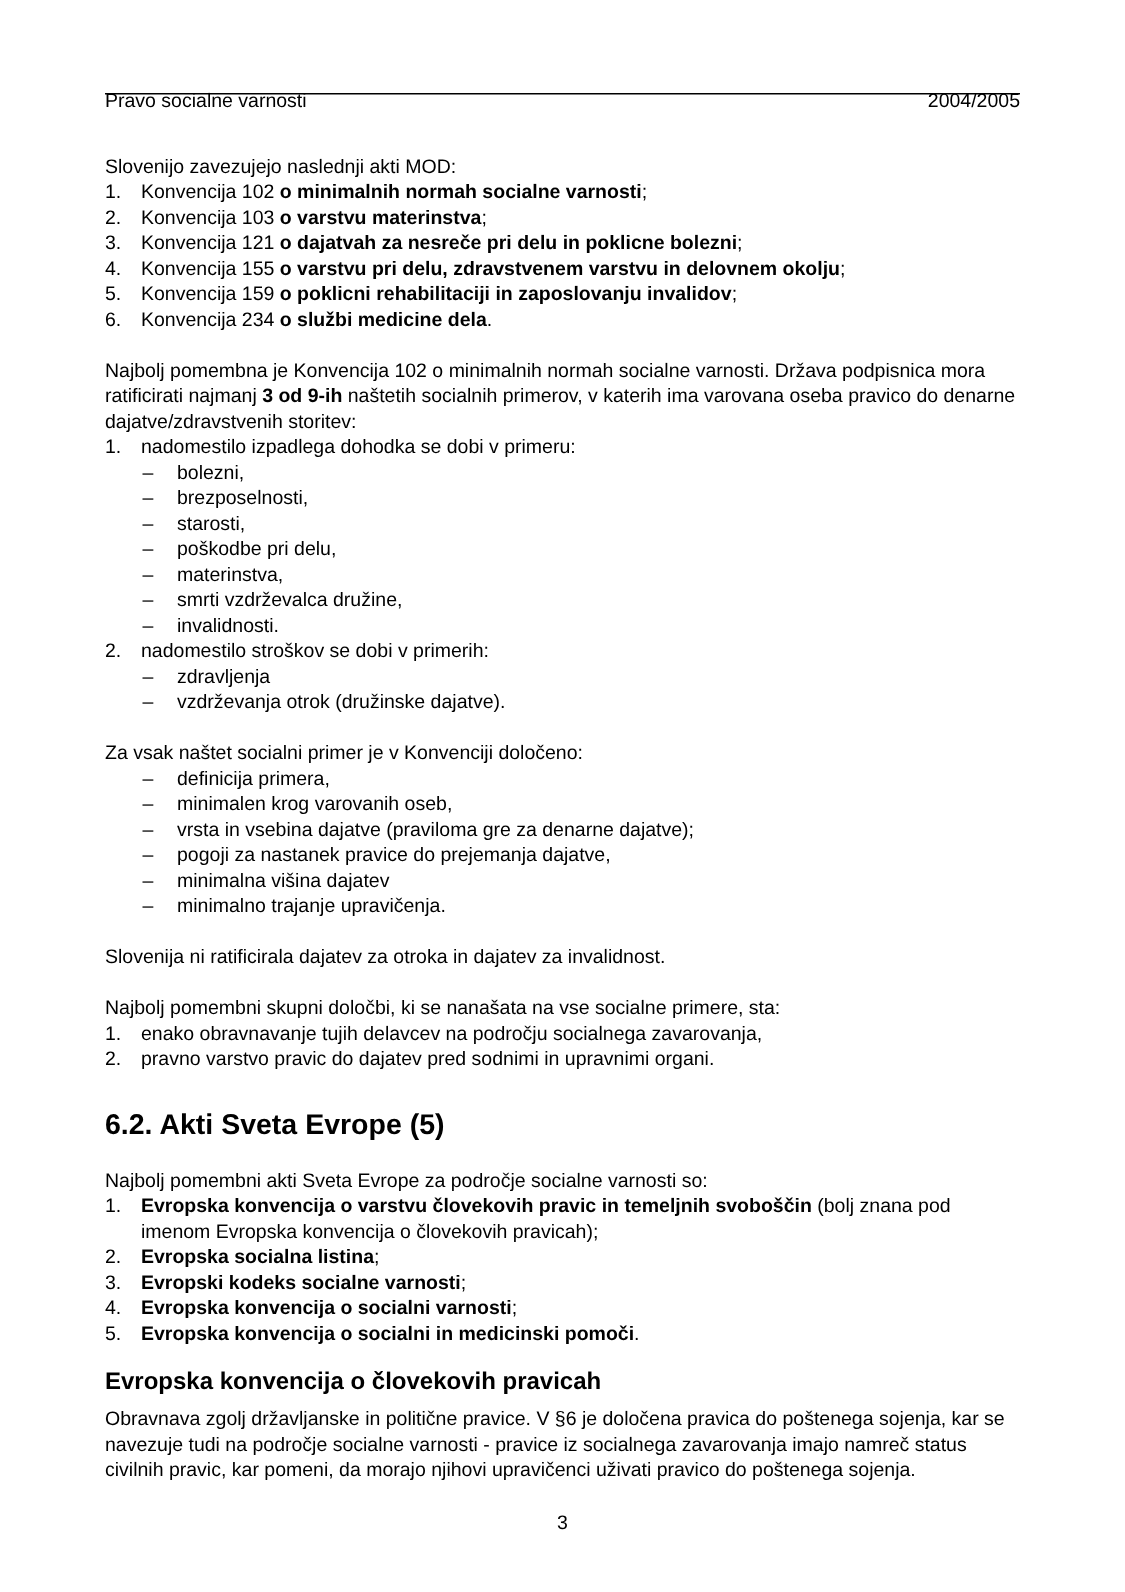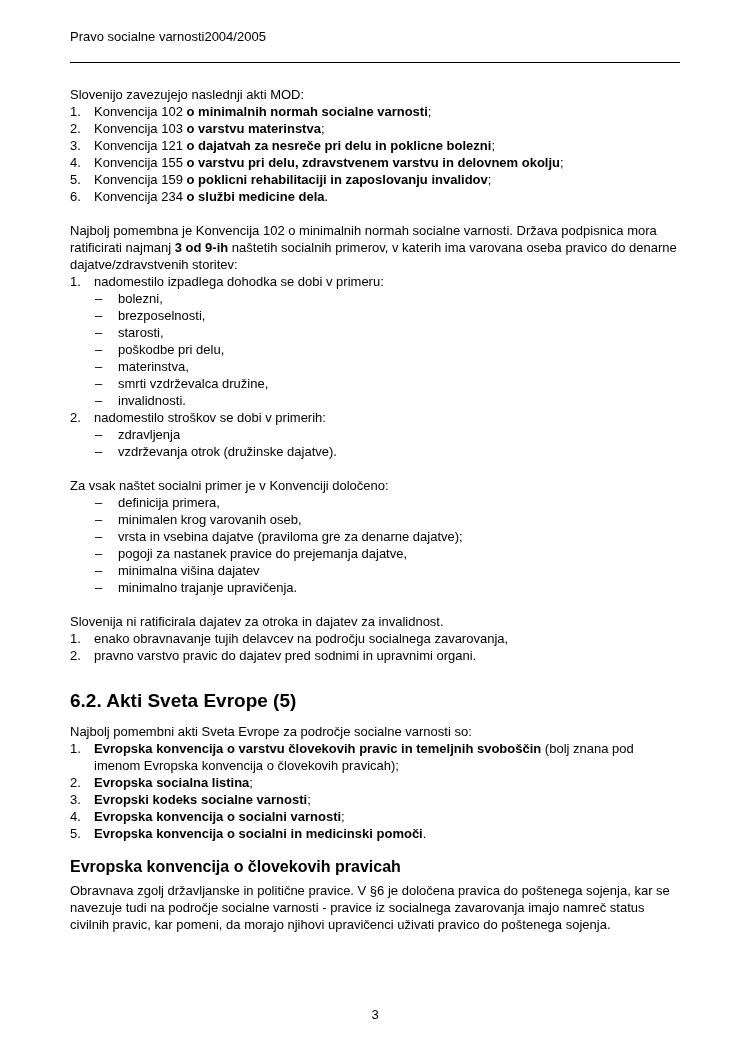--- a/index.html
+++ b/index.html
@@ -10,37 +10,37 @@
     height: 1061px;
     background: #ffffff;
     color: #000000;
     font-family: "Liberation Sans", "DejaVu Sans", sans-serif;
     font-size: 13px;
     line-height: 17px;
     overflow: hidden;
   }
   .page-header {
     position: absolute;
-    top: 28px; left: 70px; right: 70px;
+    top: 58px; left: 70px; right: 70px;
     display: flex;
-    justify-content: flex-start;
+    justify-content: space-between;
     align-items: flex-end;
     padding-bottom: 4px;
   }
   .header-divider {
     position: absolute;
     top: 62px; left: 70px; right: 70px;
     border-top: 1px solid #000;
   }
   .content {
     position: absolute;
     top: 86px; left: 70px; right: 70px;
   }
   p.para { margin-top: 17px; }
-  p.first { margin-top: 0; }
+  p.first { margin-top: 16px; }
   ul, ol { list-style: none; }
   .li-row { display: flex; }
   .num { width: 24px; flex-shrink: 0; }
   .li-text { flex: 1; }
   .dash-list { margin-left: 25px; }
   .dash-list .marker { width: 23px; flex-shrink: 0; }
   h2.section {
     font-size: 19px;
     line-height: 23px;
     font-weight: bold;
@@ -184,20 +184,21 @@
           <span class="li-text">minimalna višina dajatev</span>
         </li>
       <li class="li-row">
           <span class="marker">–</span>
           <span class="li-text">minimalno trajanje upravičenja.</span>
         </li>
     </ul>
 
     <p class="para">Slovenija ni ratificirala dajatev za otroka in dajatev za invalidnost.</p>
 
+    <p class="para">Najbolj pomembni skupni določbi, ki se nanašata na vse socialne primere, sta:</p>
     <ol>
       <li class="li-row">
         <span class="num">1.</span>
         <span class="li-text">enako obravnavanje tujih delavcev na področju socialnega zavarovanja,</span>
       </li>
       <li class="li-row">
         <span class="num">2.</span>
         <span class="li-text">pravno varstvo pravic do dajatev pred sodnimi in upravnimi organi.</span>
       </li>
     </ol>

